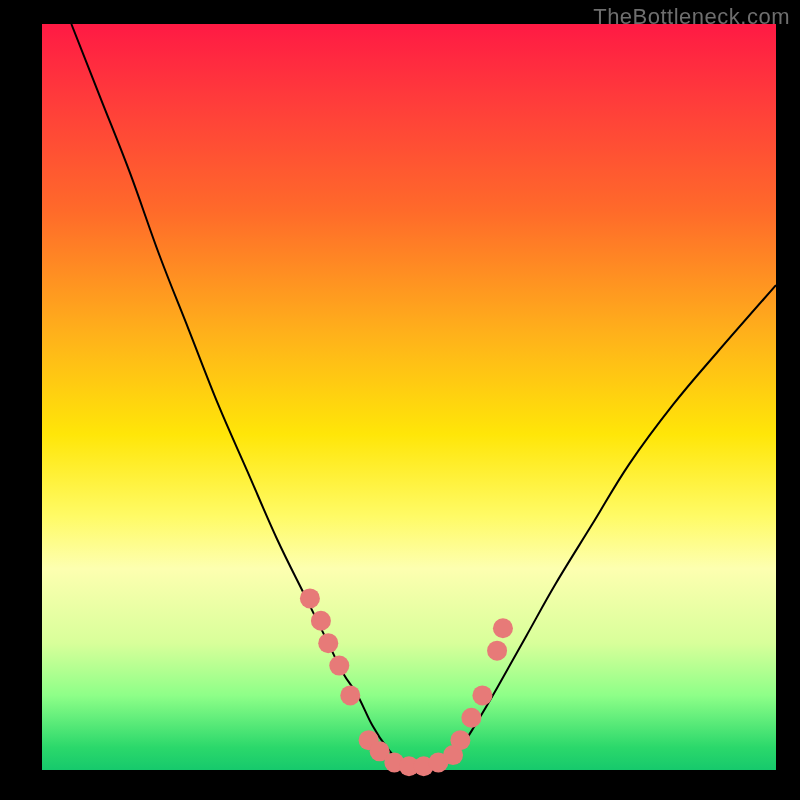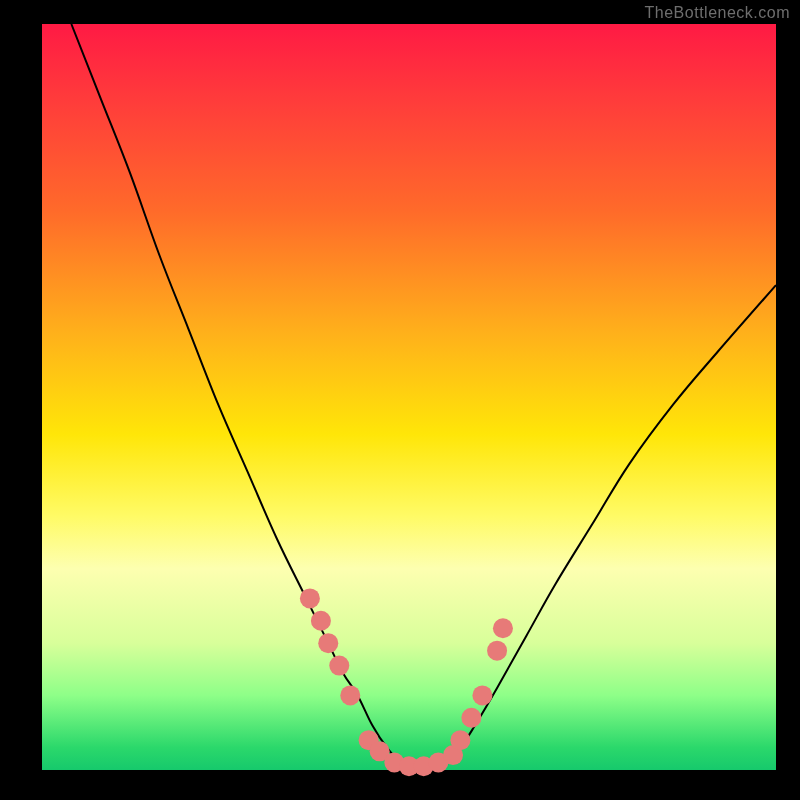--- a/index.html
+++ b/index.html
@@ -29,21 +29,21 @@
       #8eff88 90%,
       #2bd86b 97%,
       #16c96c 100%
     );
   }
   .watermark {
     position: absolute;
     top: 4px;
     right: 10px;
     color: #6e6e6e;
-    font-size: 16px;
+    font-size: 22px;
     letter-spacing: 0.5px;
     z-index: 10;
   }
   svg.curves {
     position: absolute;
     left: 0;
     top: 0;
     width: 734px;
     height: 746px;
     overflow: visible;

